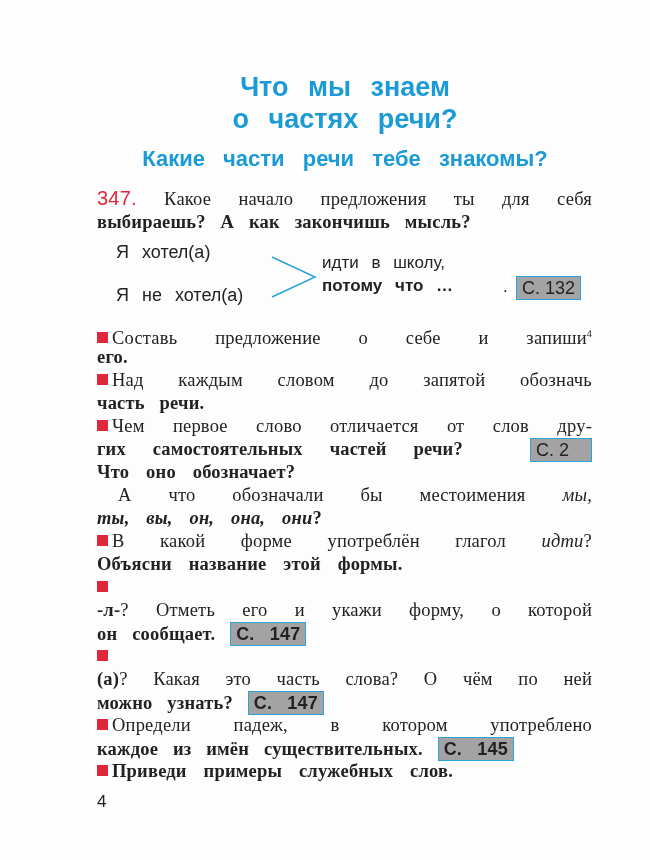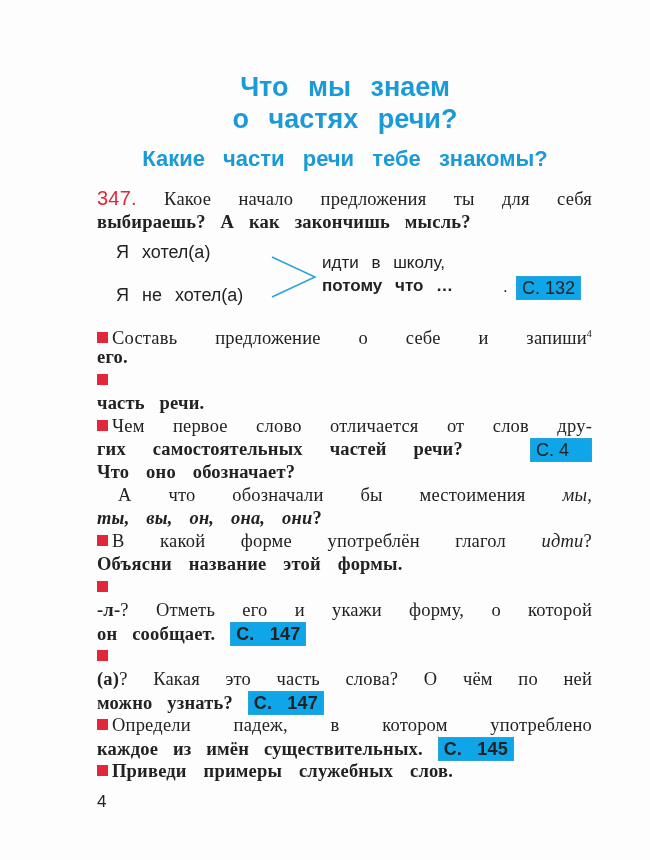--- a/index.html
+++ b/index.html
@@ -19,21 +19,21 @@
     .line {
       position: absolute; left: 97px; width: 495px; font-size: 18.5px;
       text-align: justify; text-align-last: justify; white-space: nowrap; line-height: 22px;
       font-family: "Liberation Serif", serif; letter-spacing: 0.2px;
     }
     .line.left { text-align-last: left; font-weight: bold; }
     .num { color: #e0283a; font-family: "Liberation Sans", sans-serif; font-weight: normal; font-size: 20px; }
     .bullet { display: inline-block; width: 11px; height: 11px; background: #e0283a; margin-right: 4px; vertical-align: 1px; }
     .sans { font-family: "Liberation Sans", sans-serif; }
     .ref {
-      display: inline-block; border: 1.5px solid #2aa3d8; background: #0ea5e9;
+      display: inline-block; border: 1.5px solid #2aa3d8; background: #a3a3a3;
       font-family: "Liberation Sans", sans-serif; font-size: 18px; padding: 0 5px; line-height: 22px; color: #222;
     }
     .abs { position: absolute; }
     sup { font-size: 10px; }
     i { font-style: italic; }
   </style>
 </head>
 <body>
 
 <div class="title t1">Что мы знаем</div>
@@ -49,26 +49,26 @@
   <polyline points="2,2 45,22 2,42" fill="none" stroke="#2aa3d8" stroke-width="1.5"></polyline>
 </svg>
 <div class="abs sans" style="left:322px; top:253px; font-size:17px; word-spacing:8px">идти в школу,</div>
 <div class="abs sans" style="left:322px; top:276px; font-size:17px; font-weight:bold; word-spacing:8px">потому что …</div>
 <div class="abs sans" style="left:503px; top:277px; font-size:17px">.</div>
 <div class="abs ref" style="left:516px; top:276px">С. 132</div>
 
 <div class="line" style="top:323px"><span class="bullet"></span><span>Составь предложение о себе и запиши</span><sup>4</sup></div>
 <div class="line left" style="top:346px">его.</div>
 
-<div class="line" style="top:369px"><span class="bullet"></span></div>
+<div class="line" style="top:369px"><span class="bullet"></span><span>Над каждым словом до запятой обозначь</span></div>
 <div class="line left" style="top:392px; word-spacing:10px">часть речи.</div>
 
 <div class="line" style="top:415px"><span class="bullet"></span><span>Чем первое слово отличается от слов дру-</span></div>
 <div class="line left" style="top:438px; word-spacing:22px">гих самостоятельных частей речи?</div>
-<div class="abs ref" style="left:530px; top:438px; width:50px">С. 4</div>
+<div class="abs ref" style="left:530px; top:438px; width:50px">С. 2</div>
 <div class="line left" style="top:461px; word-spacing:12px">Что оно обозначает?</div>
 
 <div class="line" style="top:484px; left:118px; width:474px"><span>А что обозначали бы местоимения</span> <i>мы,</i></div>
 <div class="line left" style="top:507px; word-spacing:12px"><i>ты, вы, он, она, они</i><span>?</span></div>
 
 <div class="line" style="top:530px"><span class="bullet"></span><span>В какой форме употреблён глагол</span> <span><i>идти</i><span>?</span></span></div>
 <div class="line left" style="top:553px; word-spacing:12px">Объясни название этой формы.</div>
 
 <div class="line" style="top:576px"><span class="bullet"></span></div>
 <div class="line" style="top:599px"><span><b>-л-</b><span>? Отметь его и укажи форму, о которой</span></span></div>

